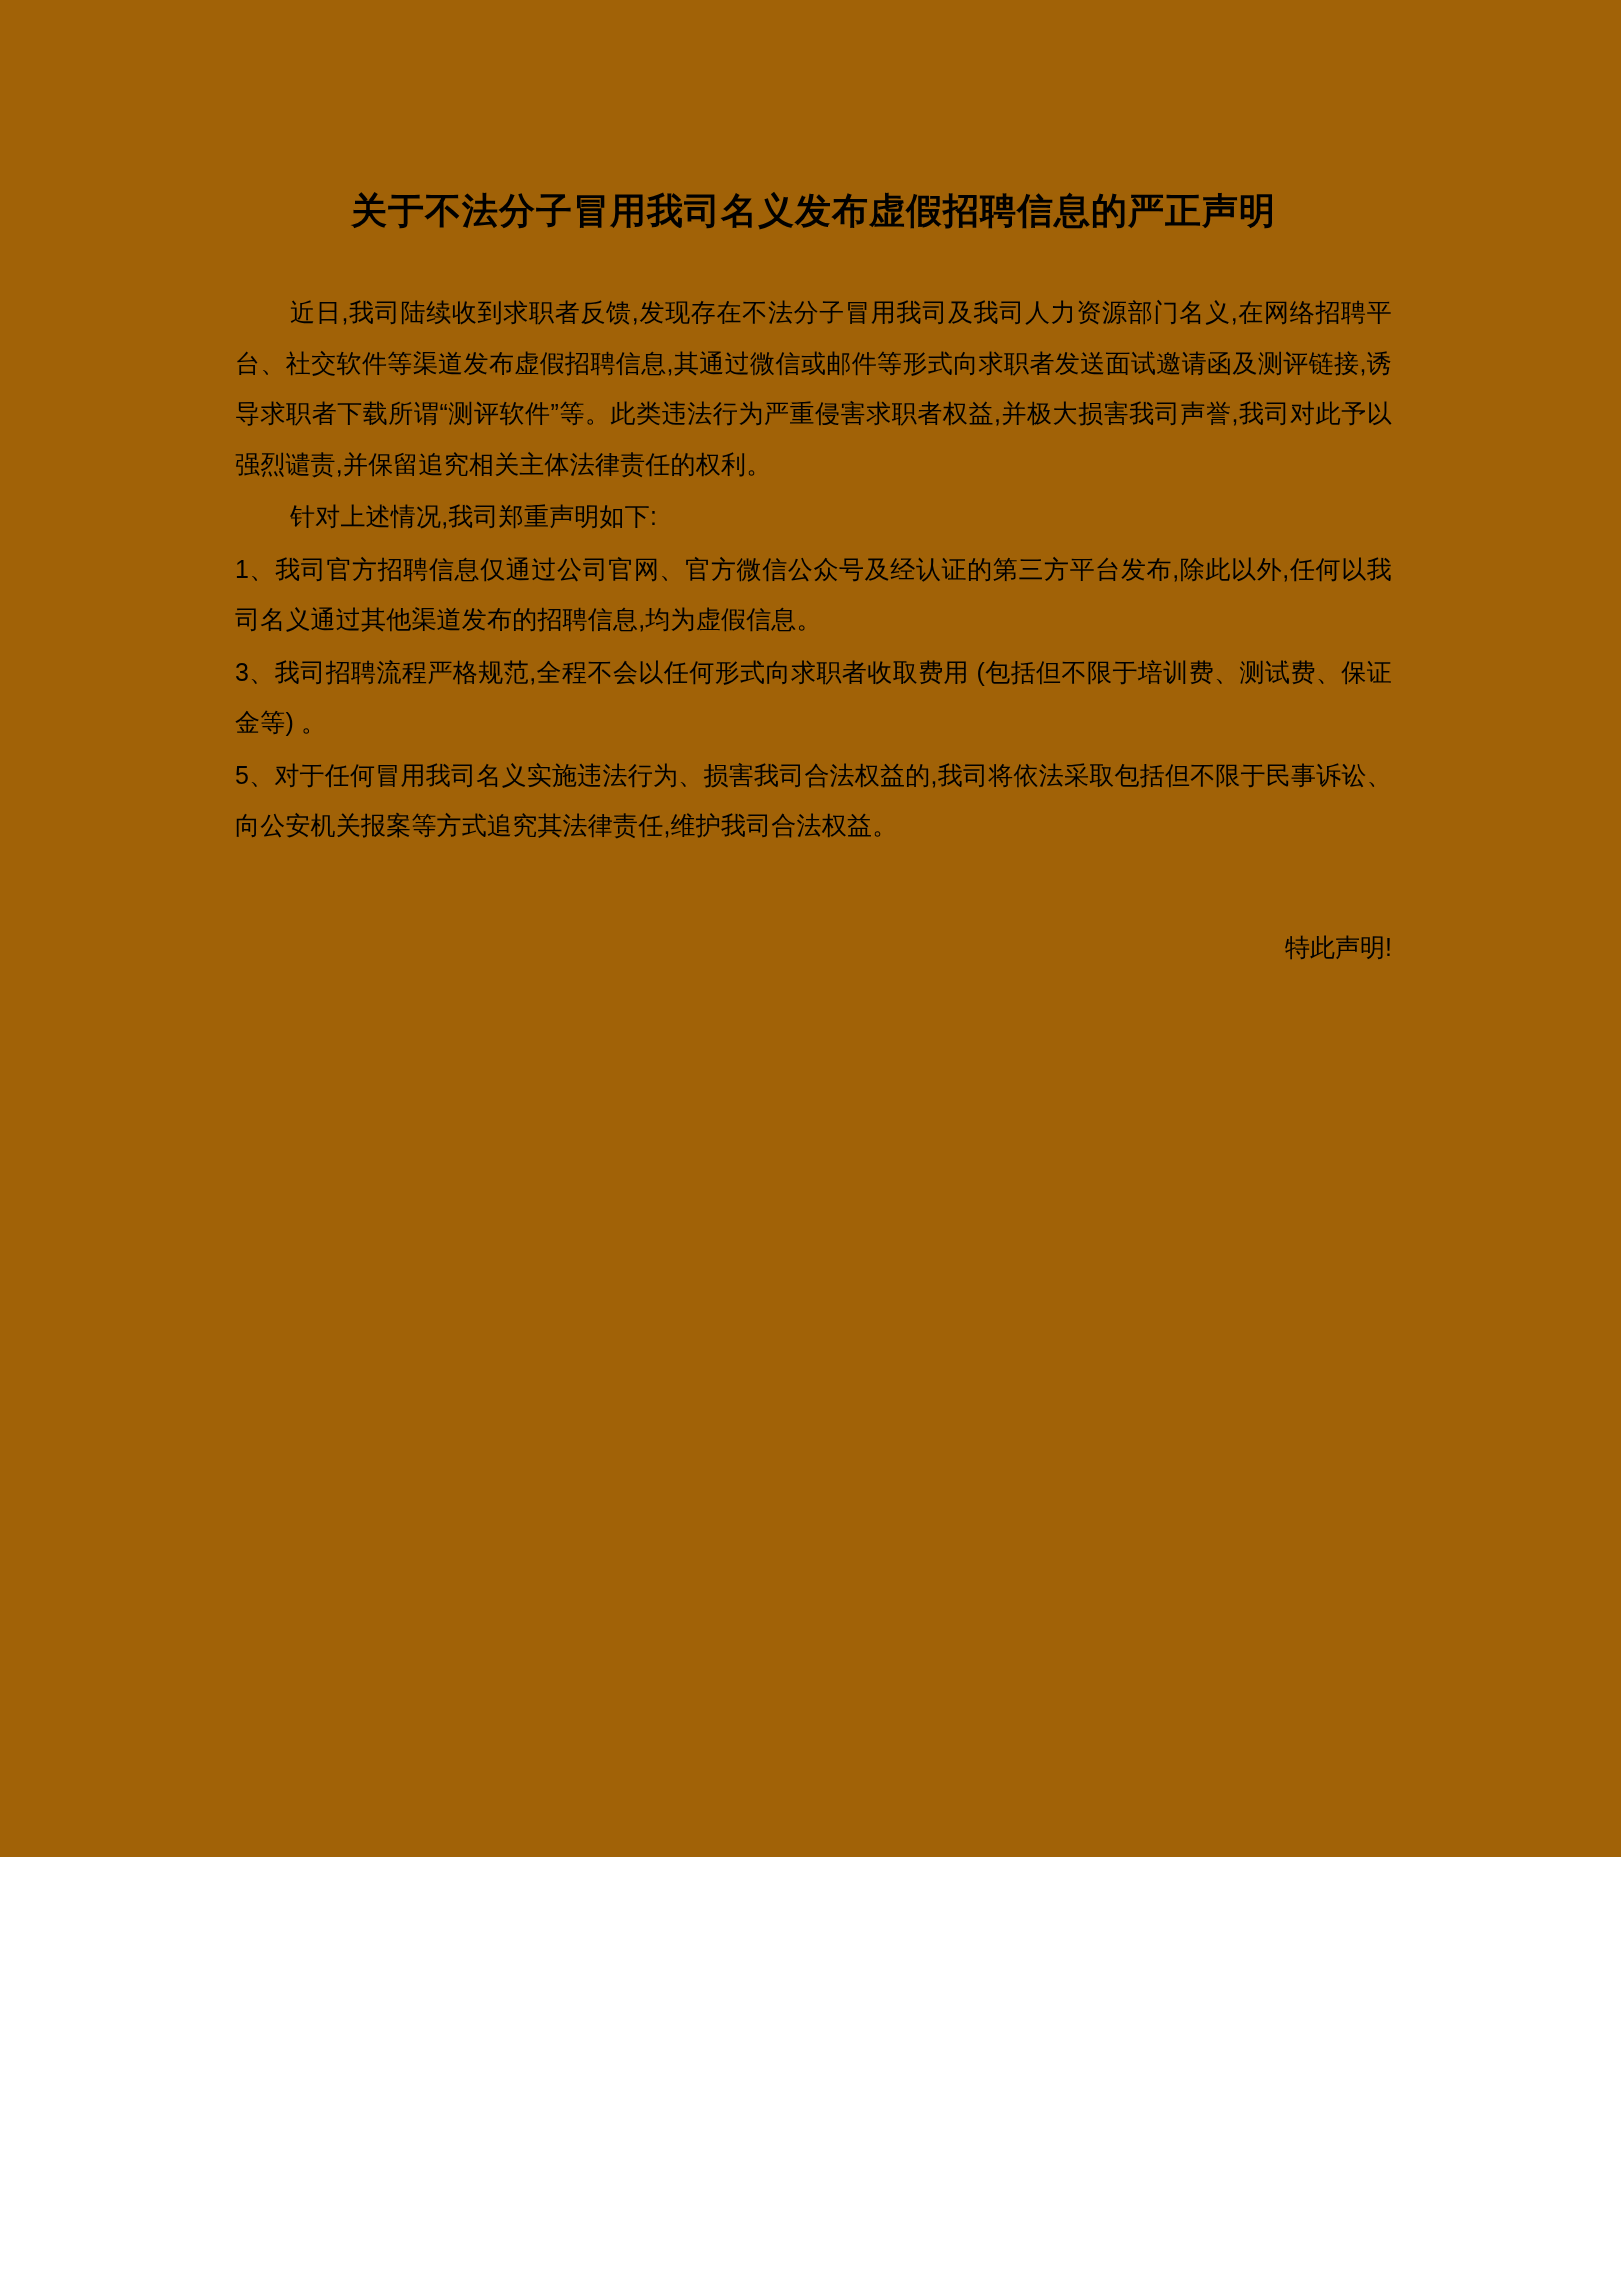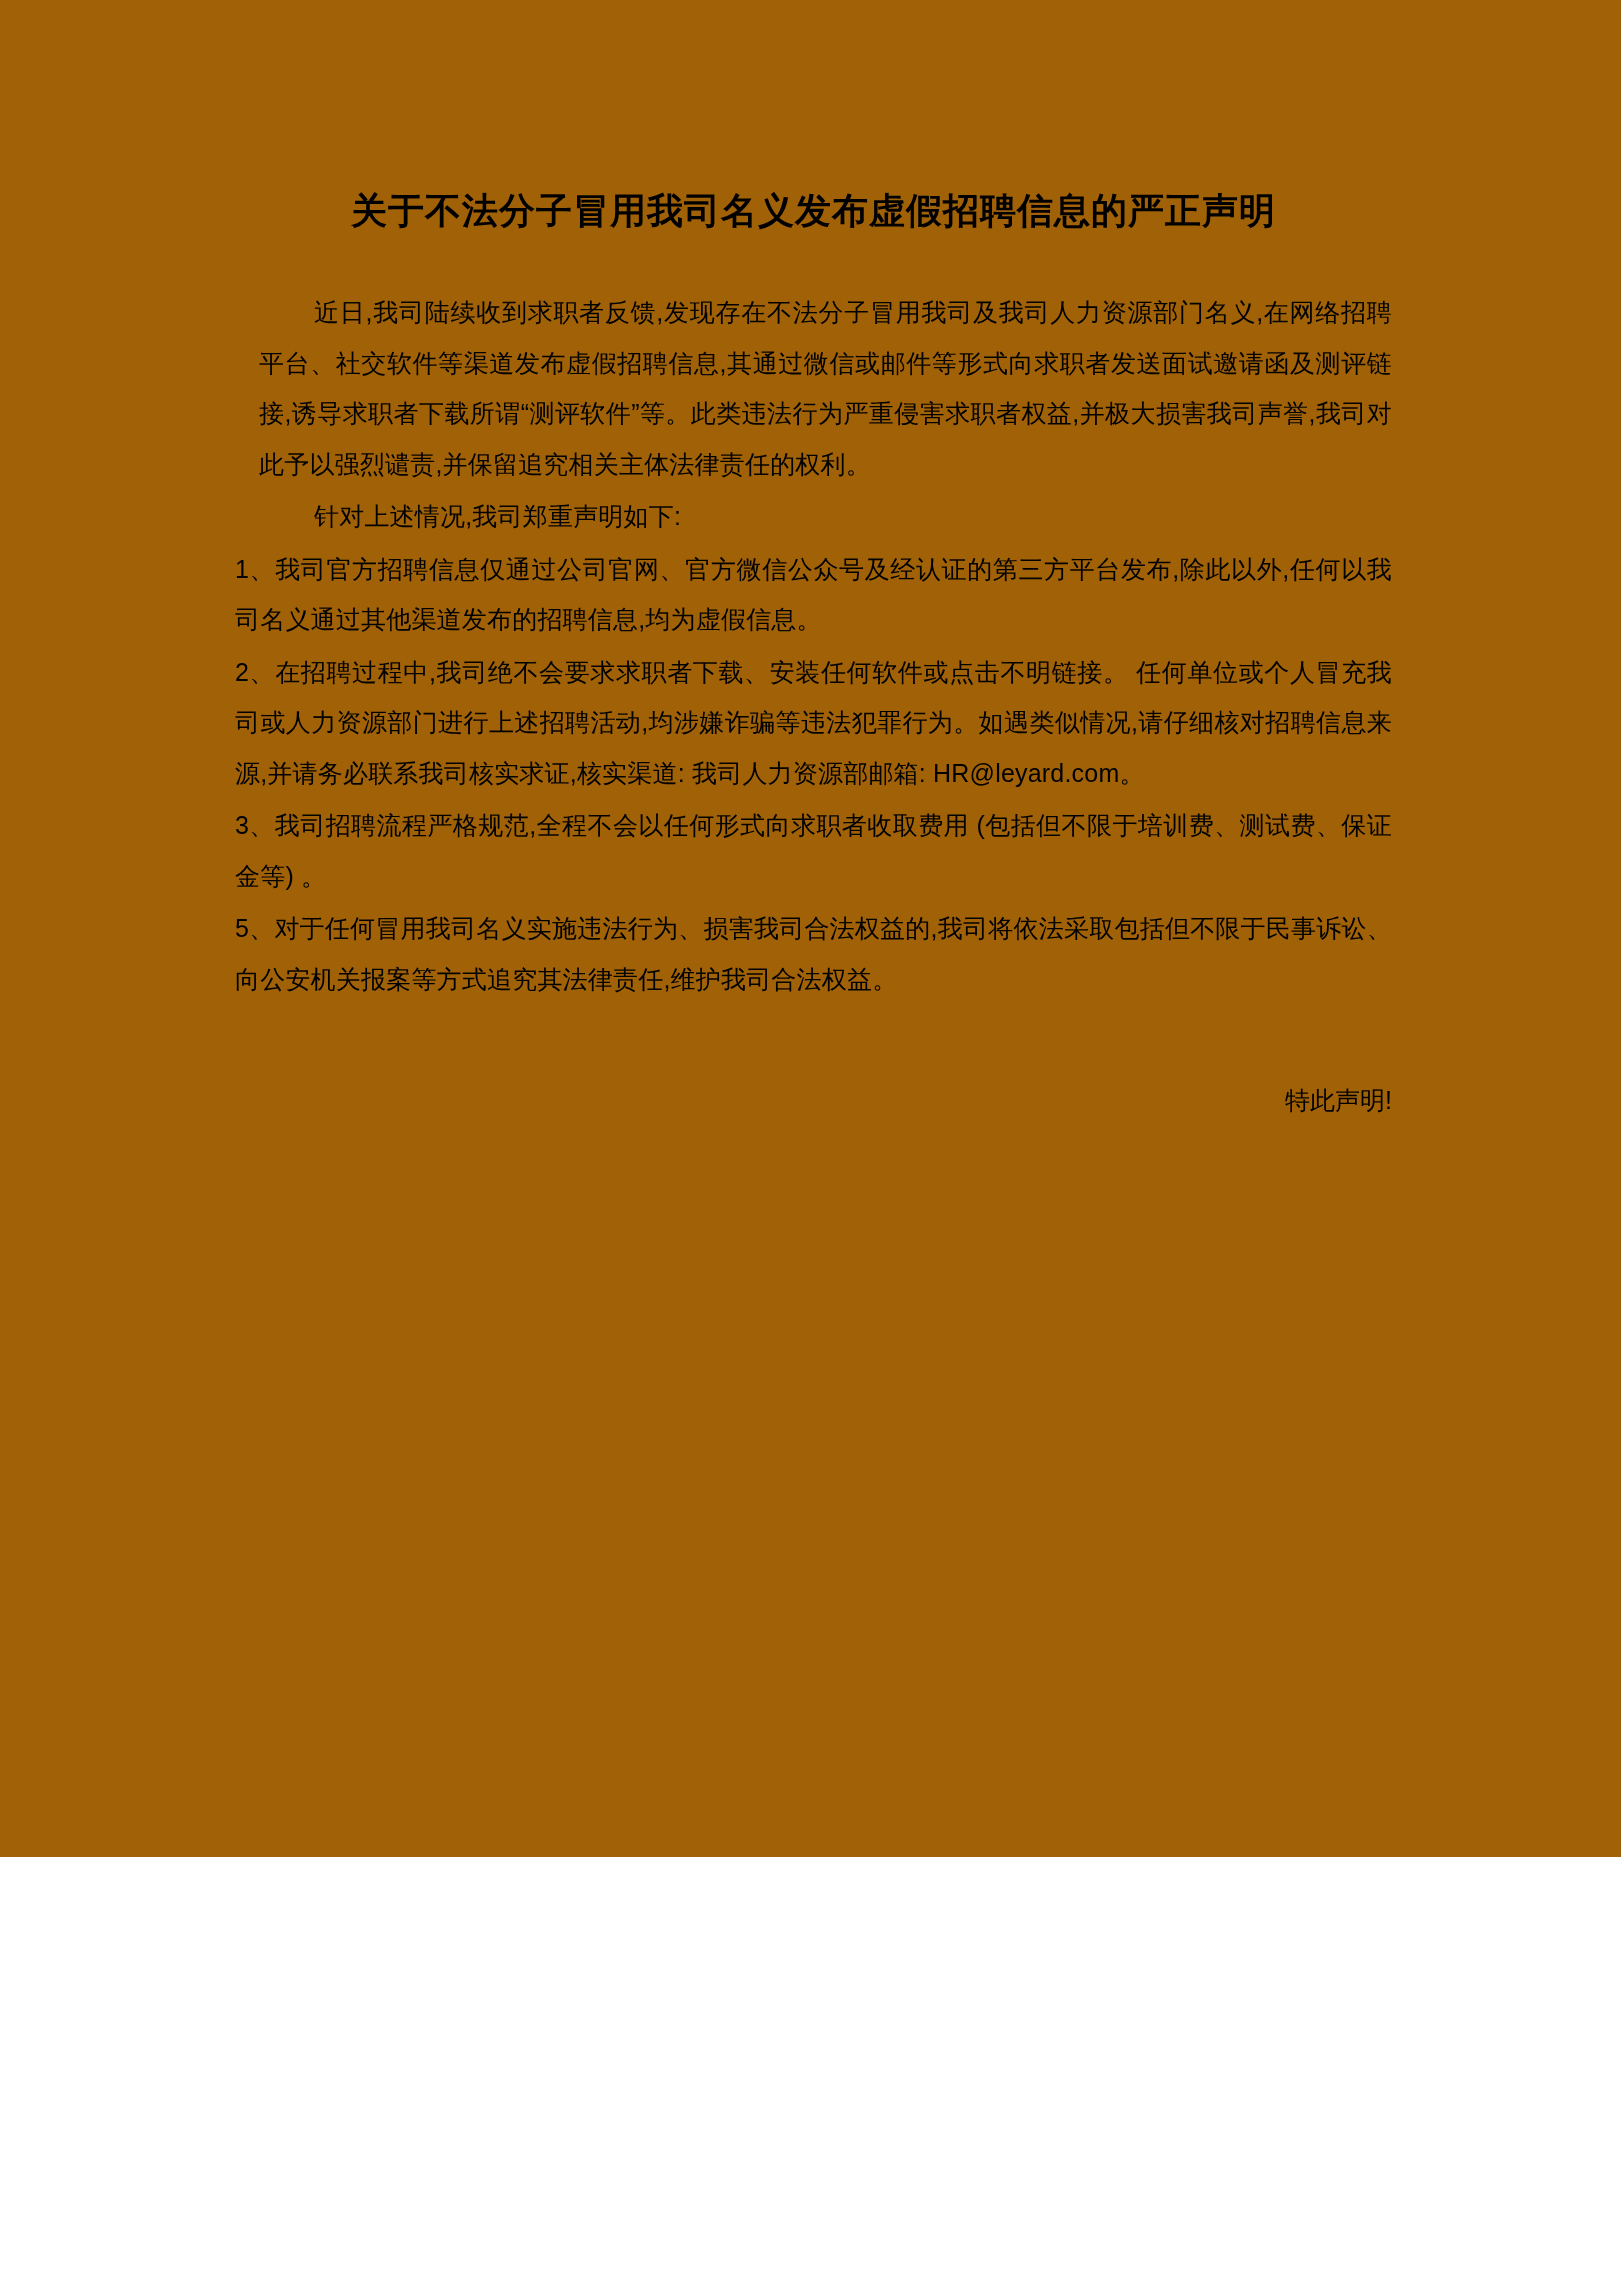--- a/index.html
+++ b/index.html
@@ -40,21 +40,20 @@
   .para {
     font-size: 25px;
     line-height: 2.02;
     text-align: justify;
     text-justify: inter-ideograph;
     margin: 0 0 2px 0;
     letter-spacing: 0.2px;
   }
   .para.indent {
     text-indent: 55px;
-    margin-left: 24px;
   }
 
   .closing {
     font-size: 25px;
     line-height: 2.0;
     margin-top: 71px;
     text-align: right;
   }
 
   .sign-block {
@@ -78,21 +77,20 @@
   <div class="content">
 
     <h1 class="doc-title">关于不法分子冒用我司名义发布虚假招聘信息的严正声明</h1>
 
     <p class="para indent">近日,我司陆续收到求职者反馈,发现存在不法分子冒用我司及我司人力资源部门名义,在网络招聘平台、社交软件等渠道发布虚假招聘信息,其通过微信或邮件等形式向求职者发送面试邀请函及测评链接,诱导求职者下载所谓“测评软件”等。此类违法行为严重侵害求职者权益,并极大损害我司声誉,我司对此予以强烈谴责,并保留追究相关主体法律责任的权利。</p>
 
     <p class="para indent">针对上述情况,我司郑重声明如下:</p>
 
     <p class="para">1、我司官方招聘信息仅通过公司官网、官方微信公众号及经认证的第三方平台发布,除此以外,任何以我司名义通过其他渠道发布的招聘信息,均为虚假信息。</p>
 
-    <p class="para">2、在招聘过程中,我司绝不会要求求职者下载、安装任何软件或点击不明链接。 任何单位或个人冒充我司或人力资源部门进行上述招聘活动,均涉嫌诈骗等违法犯罪行为。如遇类似情况,请仔细核对招聘信息来源,并请务必联系我司核实求证,核实渠道: 我司人力资源部邮箱: HR@leyard.com。</p>
 
     <p class="para">3、我司招聘流程严格规范,全程不会以任何形式向求职者收取费用 (包括但不限于培训费、测试费、保证金等) 。</p>
 
 
     <p class="para">5、对于任何冒用我司名义实施违法行为、损害我司合法权益的,我司将依法采取包括但不限于民事诉讼、向公安机关报案等方式追究其法律责任,维护我司合法权益。</p>
 
     <p class="closing">特此声明!</p>
 
 
   </div>

